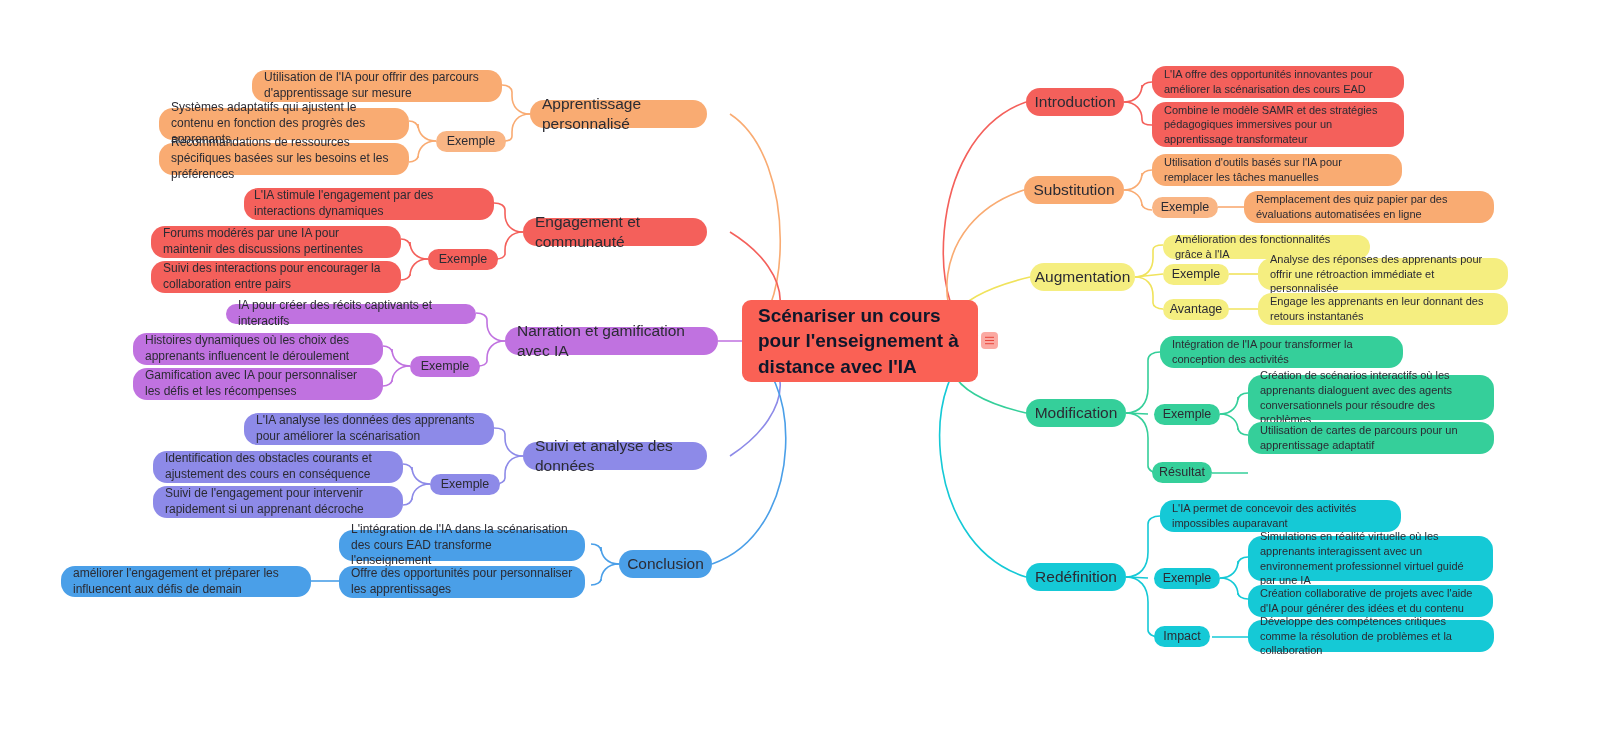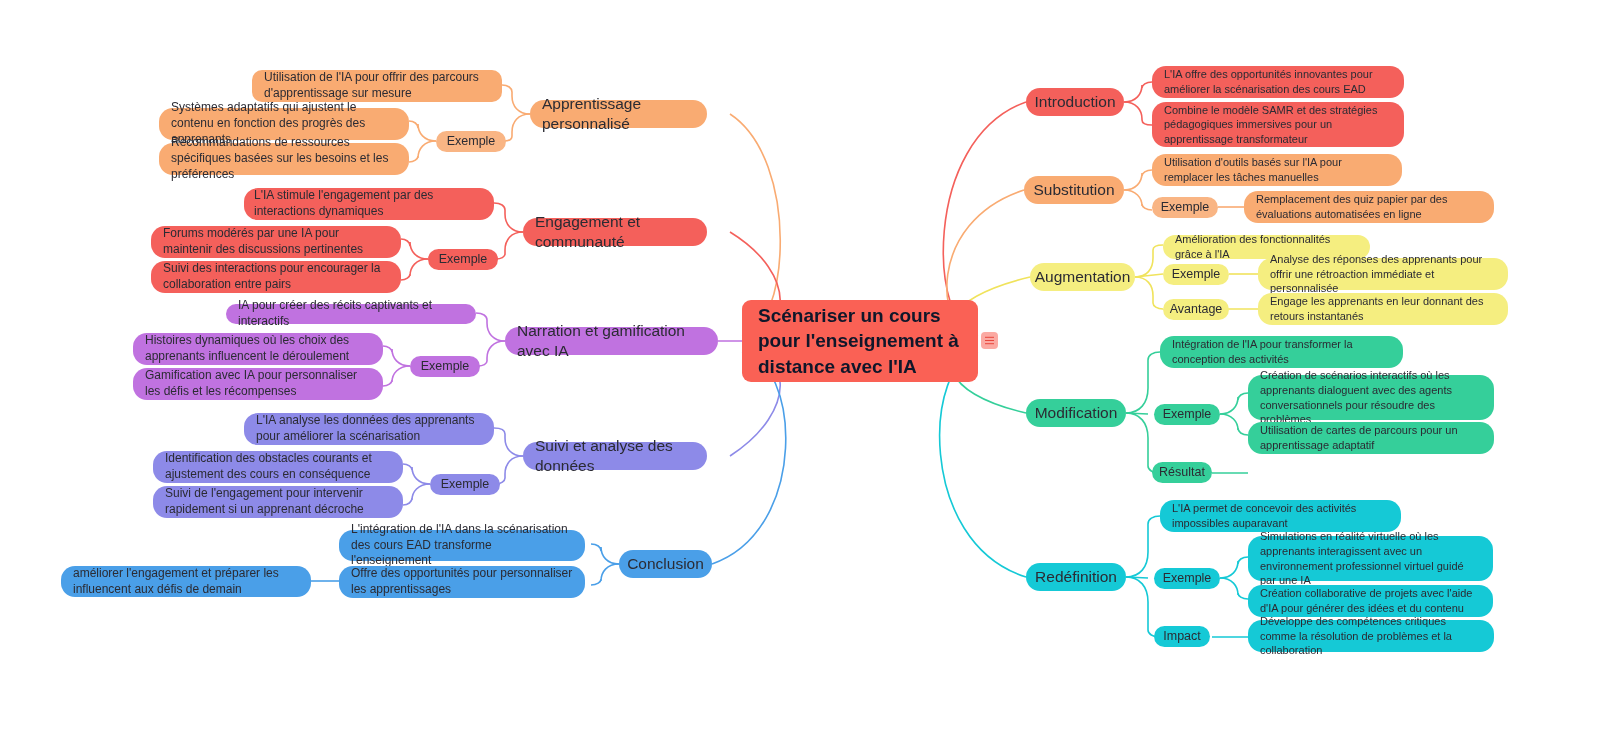--- a/index.html
+++ b/index.html
@@ -106,21 +106,21 @@
       <path d="M1212,637 L1248,637" stroke="#15c9d6"></path>
     </g>
   </svg>
 
   <div class="node center" style="left:742px;top:300px;width:236px;height:82px;">Scénariser un cours pour l'enseignement à distance avec l'IA</div>
   <div class="menu-badge" style="left:981px;top:332px;">
       <i></i>
     </div>
 
   <div class="node branch" style="left:530px;top:100px;width:177px;height:28px;background:#f9ab72;">Apprentissage personnalisé</div>
-  <div class="node leaf" style="left:252px;top:70px;width:250px;height:32px;background:#f9ab72;border-radius:10px;">Utilisation de l'IA pour offrir des parcours d'apprentissage sur mesure</div>
+  <div class="node leaf" style="left:252px;top:70px;width:250px;height:32px;background:#f9ab72;">Utilisation de l'IA pour offrir des parcours d'apprentissage sur mesure</div>
   <div class="node mid" style="left:436px;top:131px;width:70px;height:21px;background:#f9b584;">Exemple</div>
   <div class="node leaf" style="left:159px;top:108px;width:250px;height:32px;background:#f9ab72;">Systèmes adaptatifs qui ajustent le contenu en fonction des progrès des apprenants</div>
   <div class="node leaf" style="left:159px;top:143px;width:250px;height:32px;background:#f9ab72;">Recommandations de ressources spécifiques basées sur les besoins et les préférences</div>
 
   <div class="node branch" style="left:523px;top:218px;width:184px;height:28px;background:#f4605b;">Engagement et communauté</div>
   <div class="node leaf" style="left:244px;top:188px;width:250px;height:32px;background:#f4605b;padding-left:10px;">L'IA stimule l'engagement par des interactions dynamiques</div>
   <div class="node mid" style="left:428px;top:249px;width:70px;height:21px;background:#f4605b;">Exemple</div>
   <div class="node leaf" style="left:151px;top:226px;width:250px;height:32px;background:#f4605b;">Forums modérés par une IA pour maintenir des discussions pertinentes</div>
   <div class="node leaf" style="left:151px;top:261px;width:250px;height:32px;background:#f4605b;">Suivi des interactions pour encourager la collaboration entre pairs</div>
 

